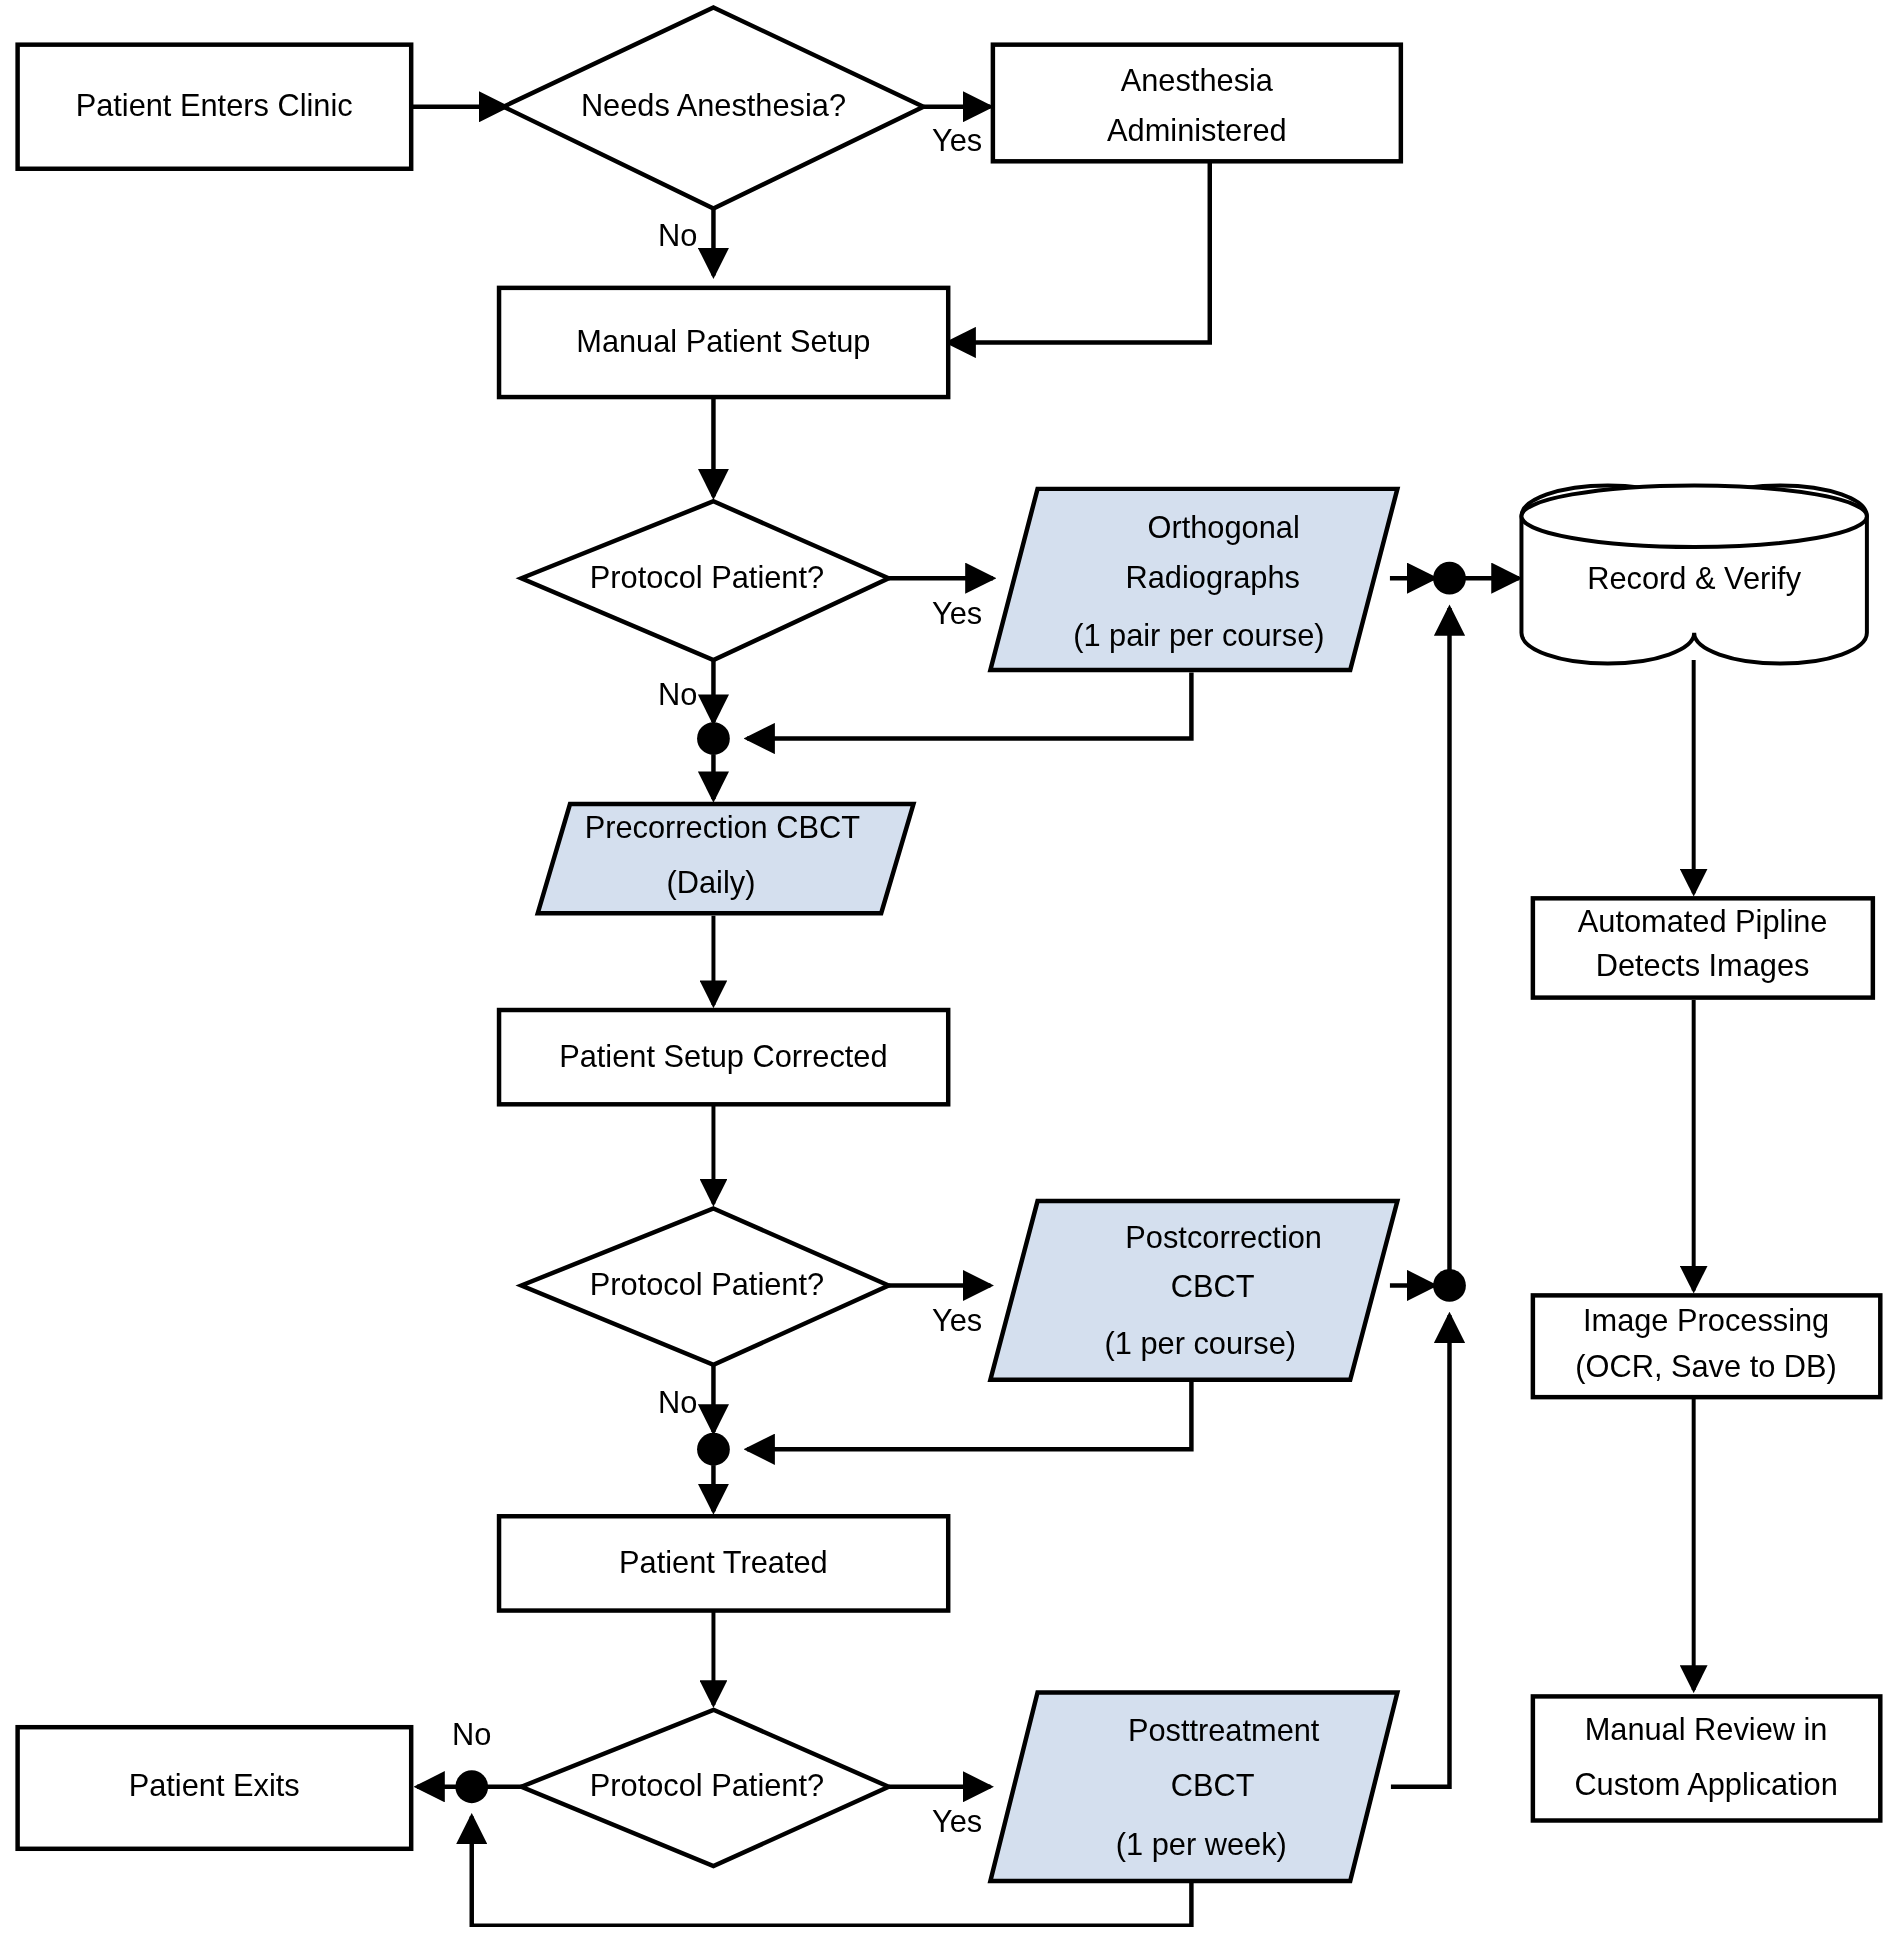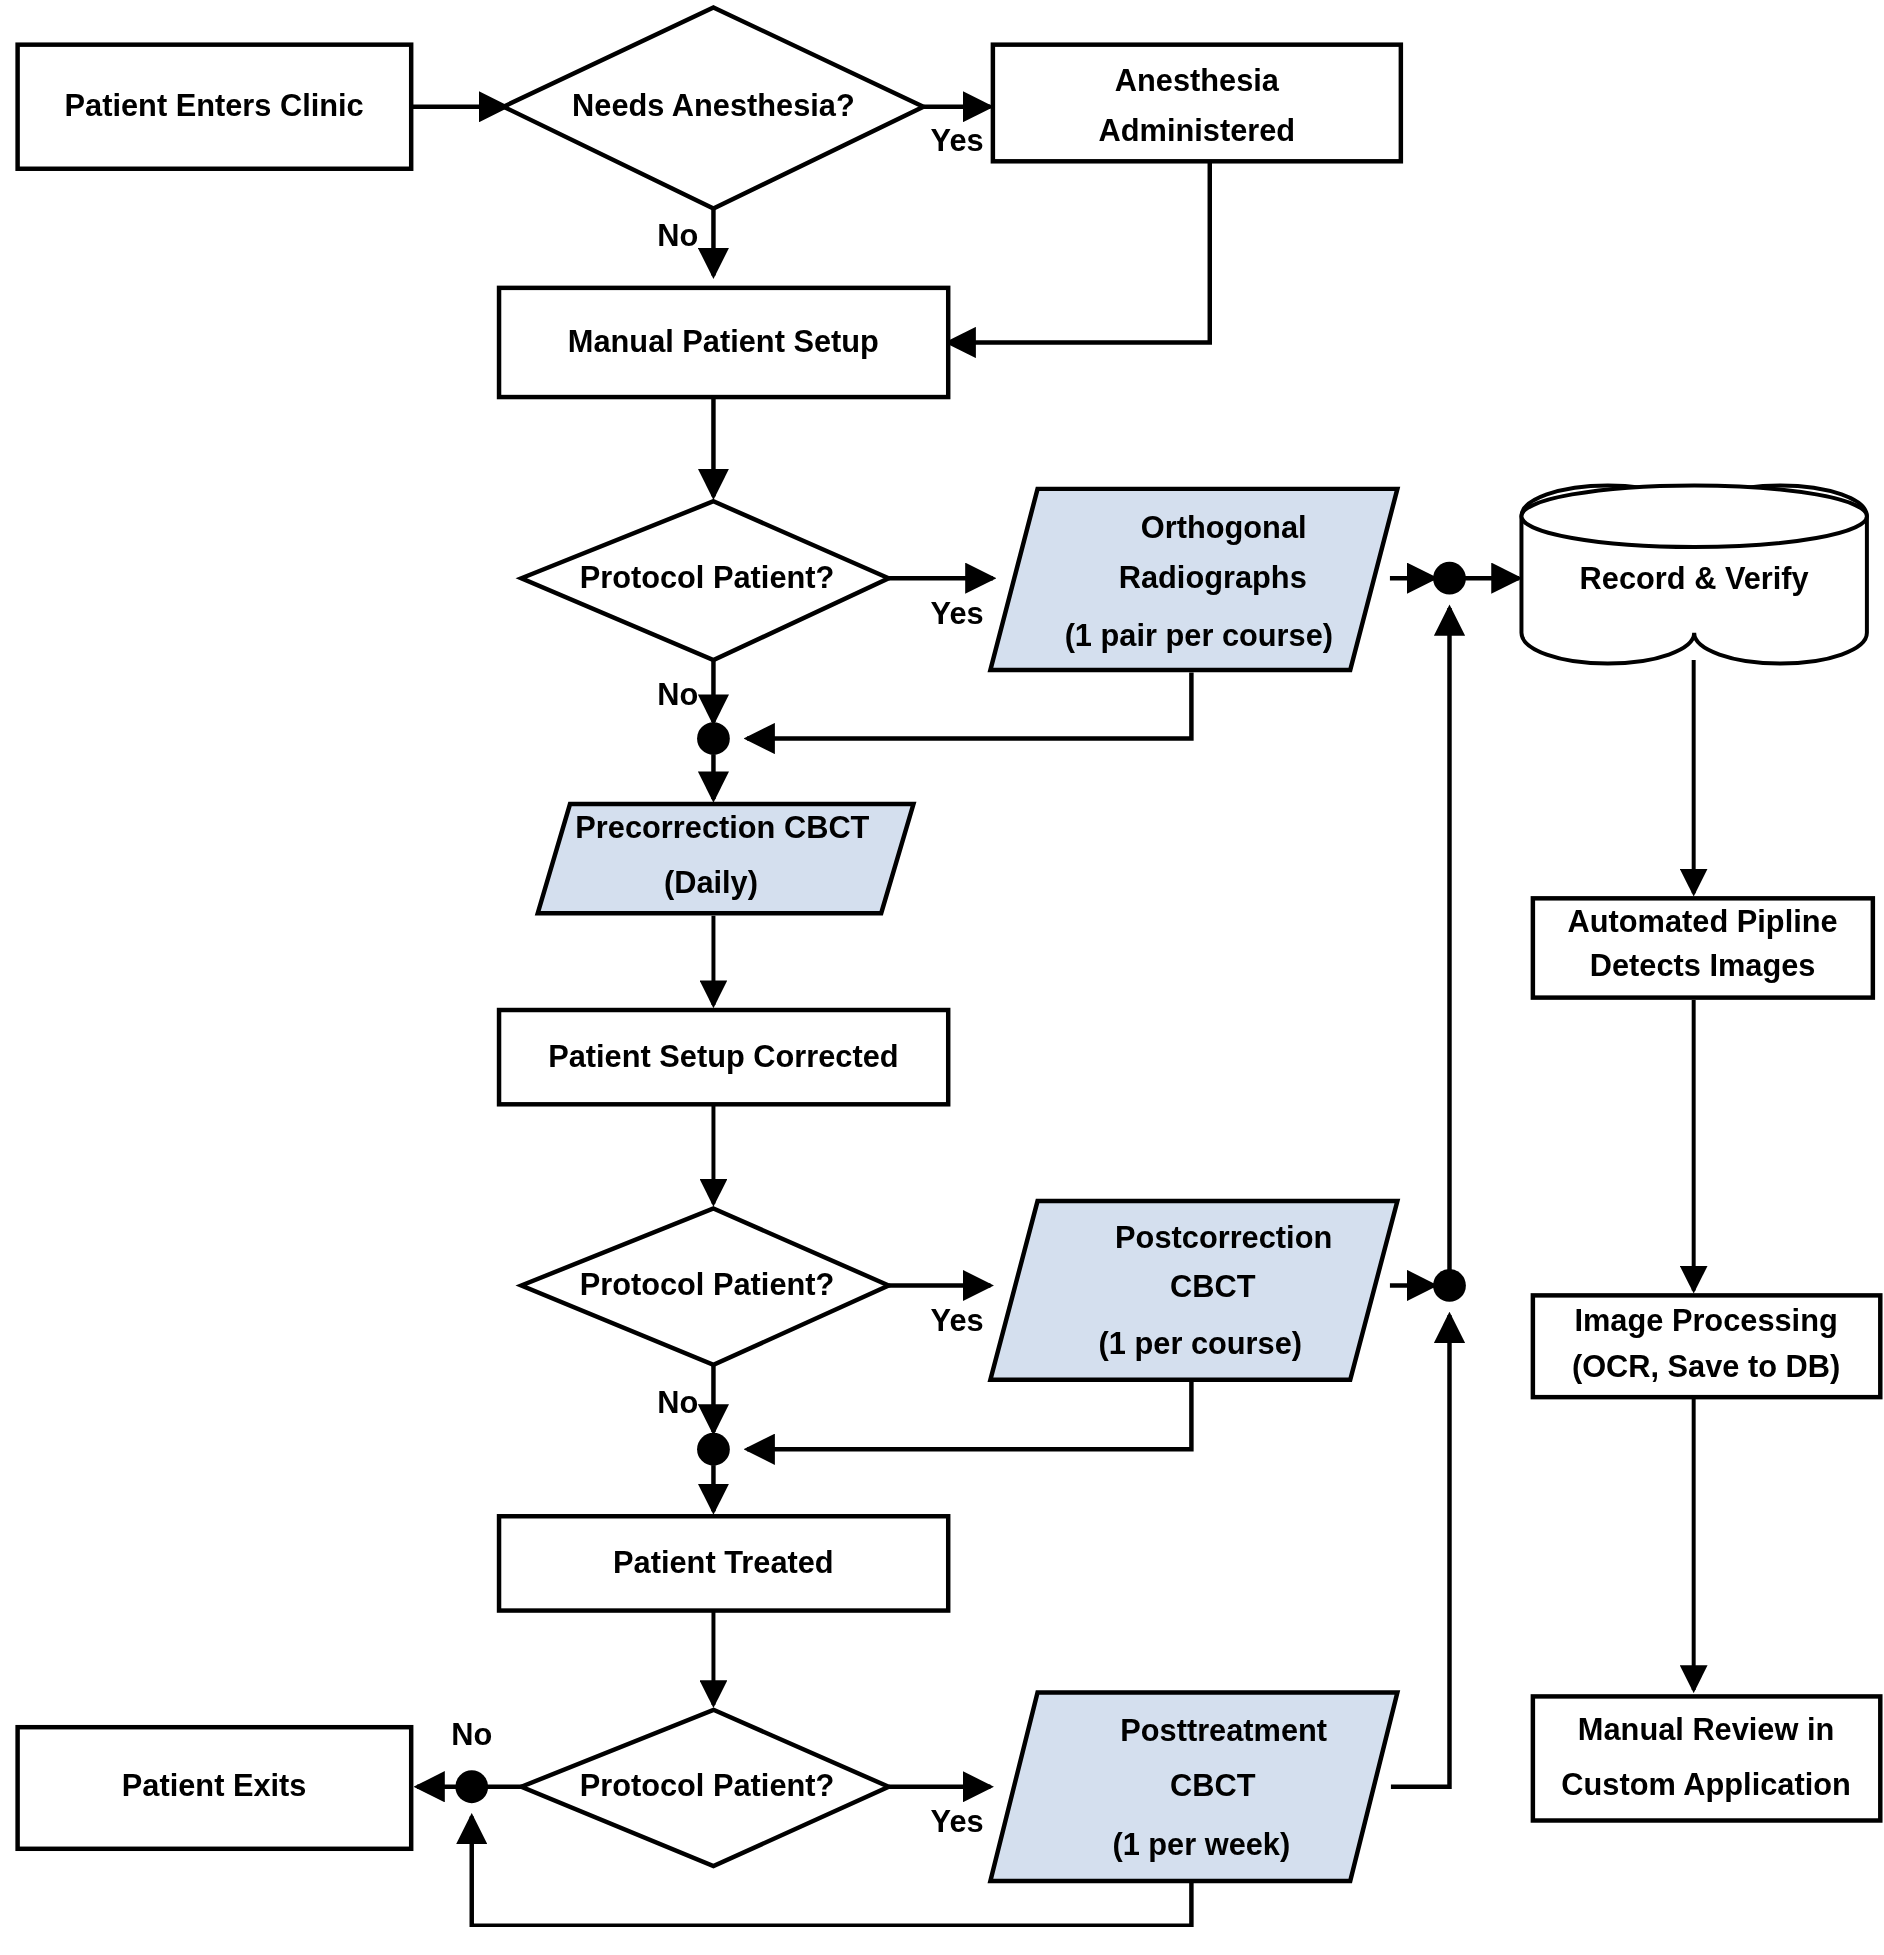--- a/index.html
+++ b/index.html
@@ -8,21 +8,20 @@
     background: #ffffff;
   }
   body {
     font-family: "Liberation Sans", sans-serif;
   }
   #flowchart-root {
     position: relative;
     width: 1885px;
     height: 1927px;
     background: #ffffff;
-    font-weight: bold;
   }
   svg.diagram {
     display: block;
     width: 1885px;
     height: 1955px;
     background: #ffffff;
   }
   .node-shape {
     fill: #ffffff;
     stroke: #000000;

